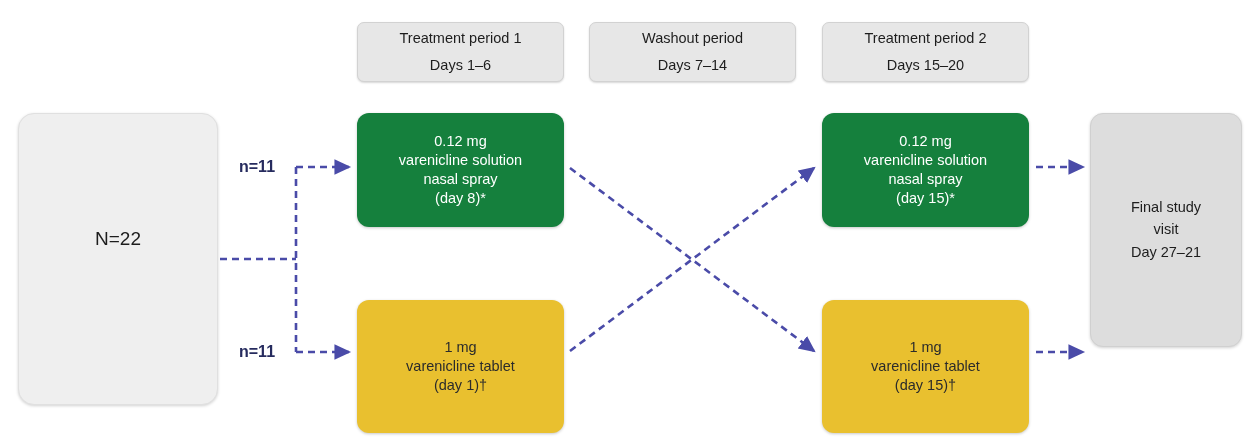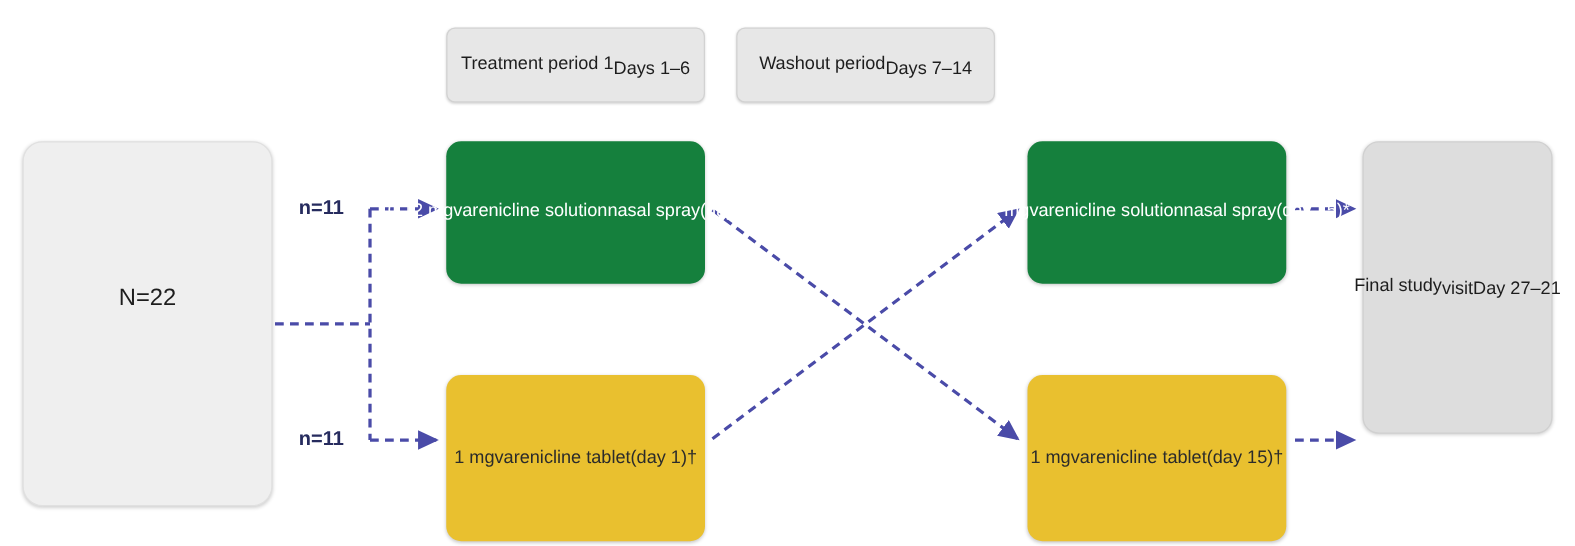--- a/index.html
+++ b/index.html
@@ -17,21 +17,21 @@
     height: 437px;
     background: #ffffff;
     overflow: hidden;
   }
 
   
   .box {
     position: absolute;
     box-sizing: border-box;
     display: flex;
-    flex-direction: row;
+    flex-direction: column;
     align-items: center;
     justify-content: center;
     text-align: center;
     border-radius: 12px;
     line-height: 1.32;
   }
   .box .ln { display: block; white-space: nowrap; }
 
   
   .period-hdr {
@@ -165,20 +165,24 @@
   <div class="box period-hdr" id="hdr-tp1">
     <span class="ln">Treatment period 1</span>
     <span class="ln">Days 1–6</span>
   </div>
 
   <div class="box period-hdr" id="hdr-wash">
     <span class="ln">Washout period</span>
     <span class="ln">Days 7–14</span>
   </div>
 
+  <div class="box period-hdr" id="hdr-tp2">
+    <span class="ln">Treatment period 2</span>
+    <span class="ln">Days 15–20</span>
+  </div>
 
   <div class="box" id="randomized">
     <span class="n-total">N=22</span>
   </div>
 
   <div class="n-label" id="n-label-top">n=11</div>
   <div class="n-label" id="n-label-bottom">n=11</div>
 
   <div class="box tx spray" id="tx-spray-1">
     <span class="ln">0.12 mg</span>

